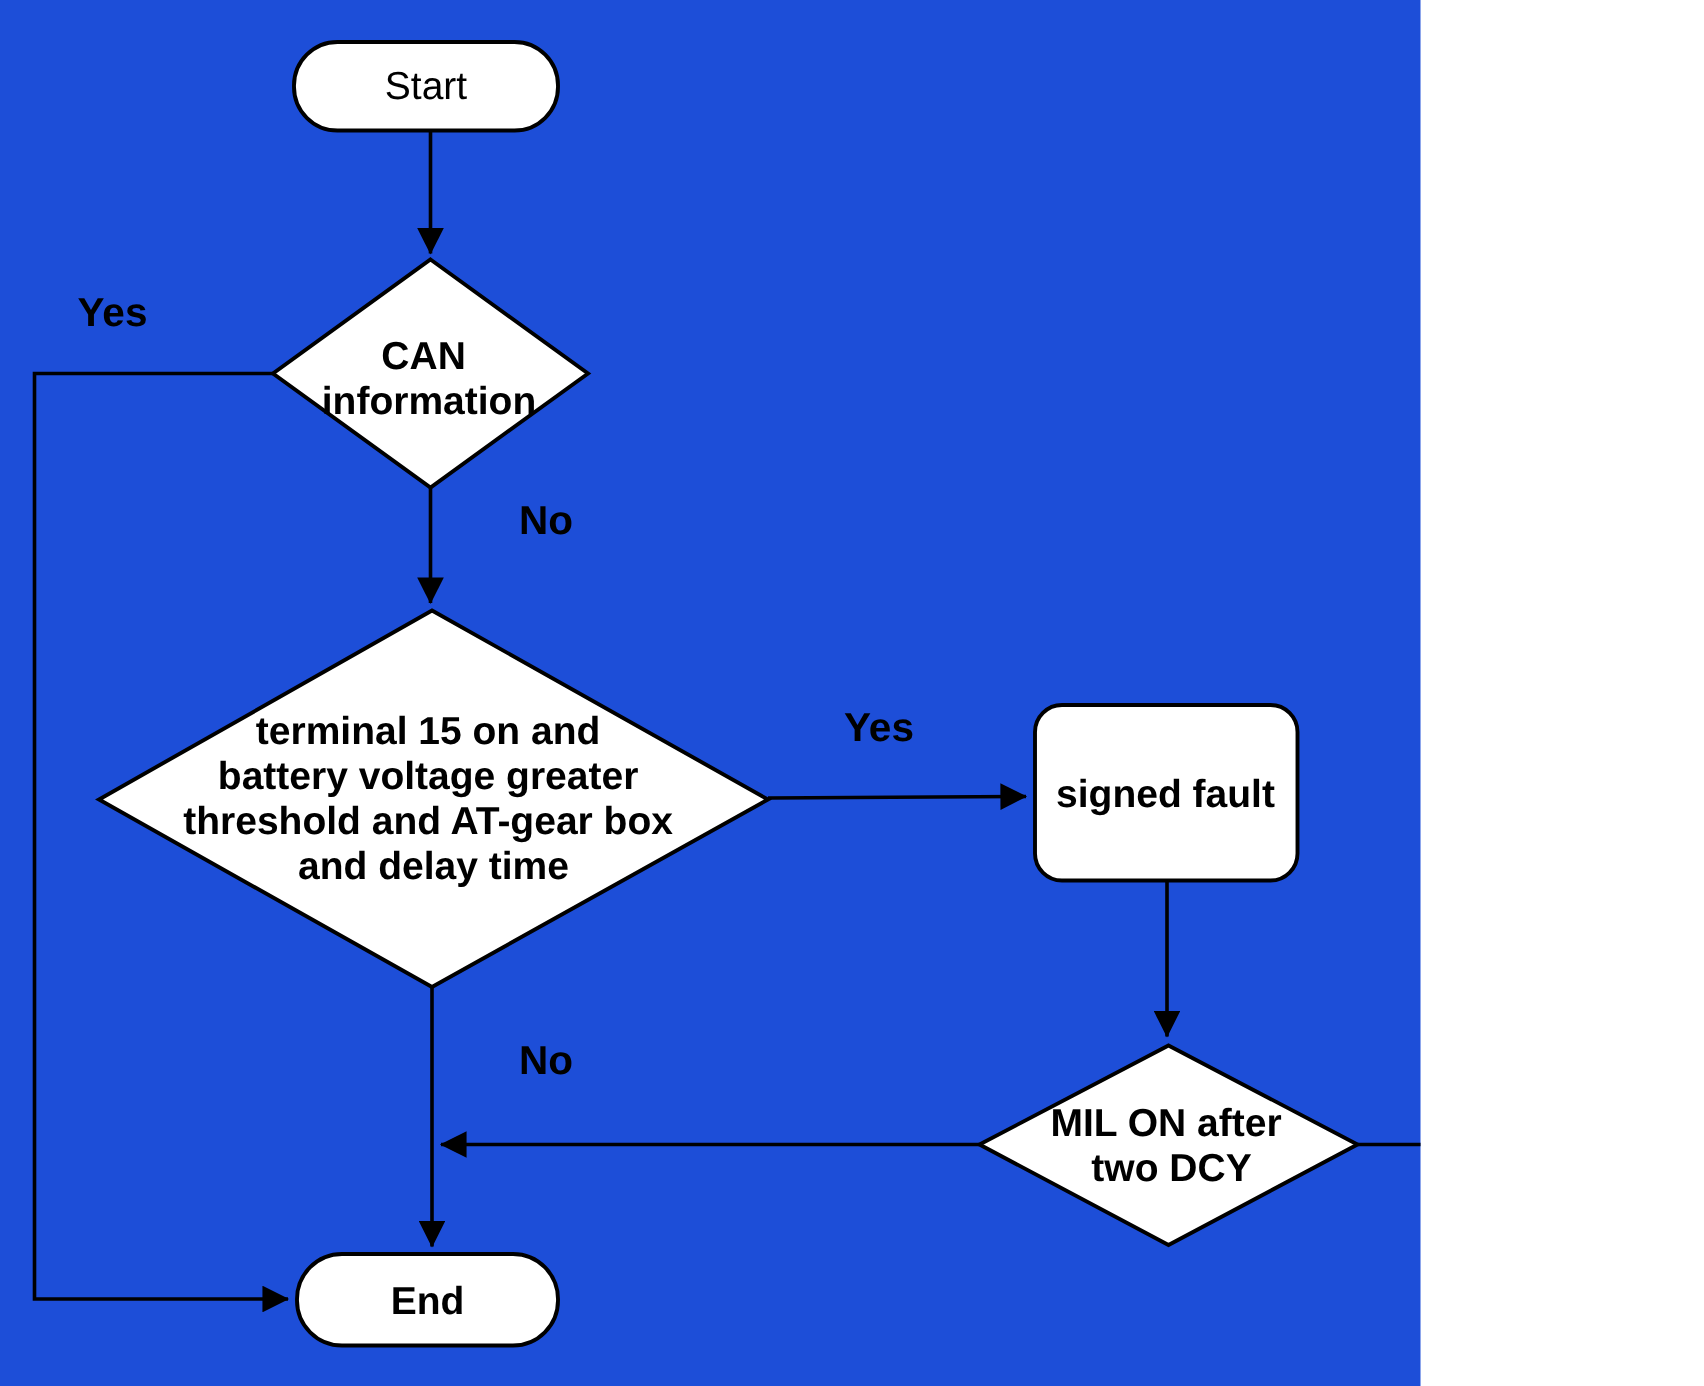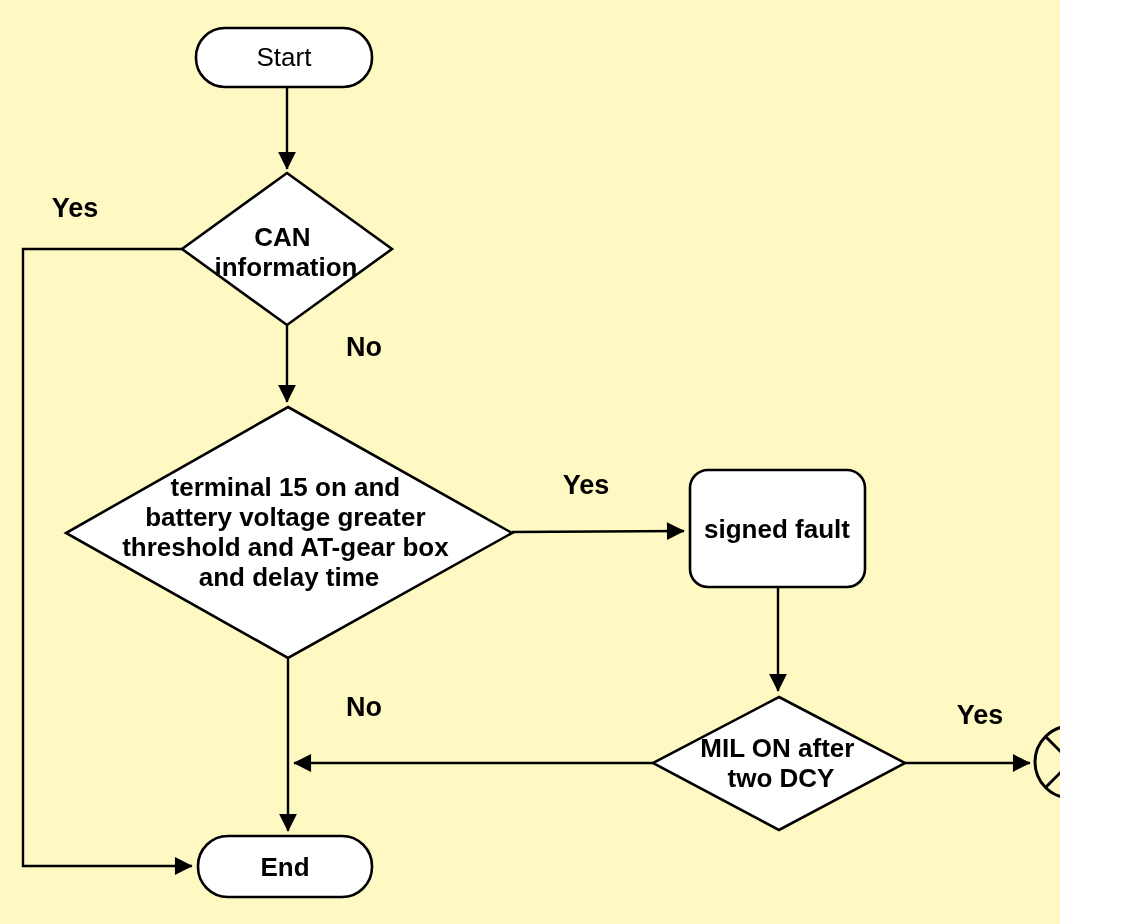--- a/index.html
+++ b/index.html
@@ -2,23 +2,23 @@
 <html><head>
 <meta charset="utf-8">
 <style>
   html, body {
     margin: 0;
     padding: 0;
     background: #ffffff;
   }
   .stage {
     position: relative;
-    width: 1060px;
+    width: 947px;
     height: 924px;
-    background: #fef9c3;
+    background: #1d4ed8;
     overflow: hidden;
     text-align: center;
   }
   svg {
     display: block;
     font-family: "Liberation Sans", "DejaVu Sans", sans-serif;
   }
   .shape {
     fill: #ffffff;
     stroke: #000000;

